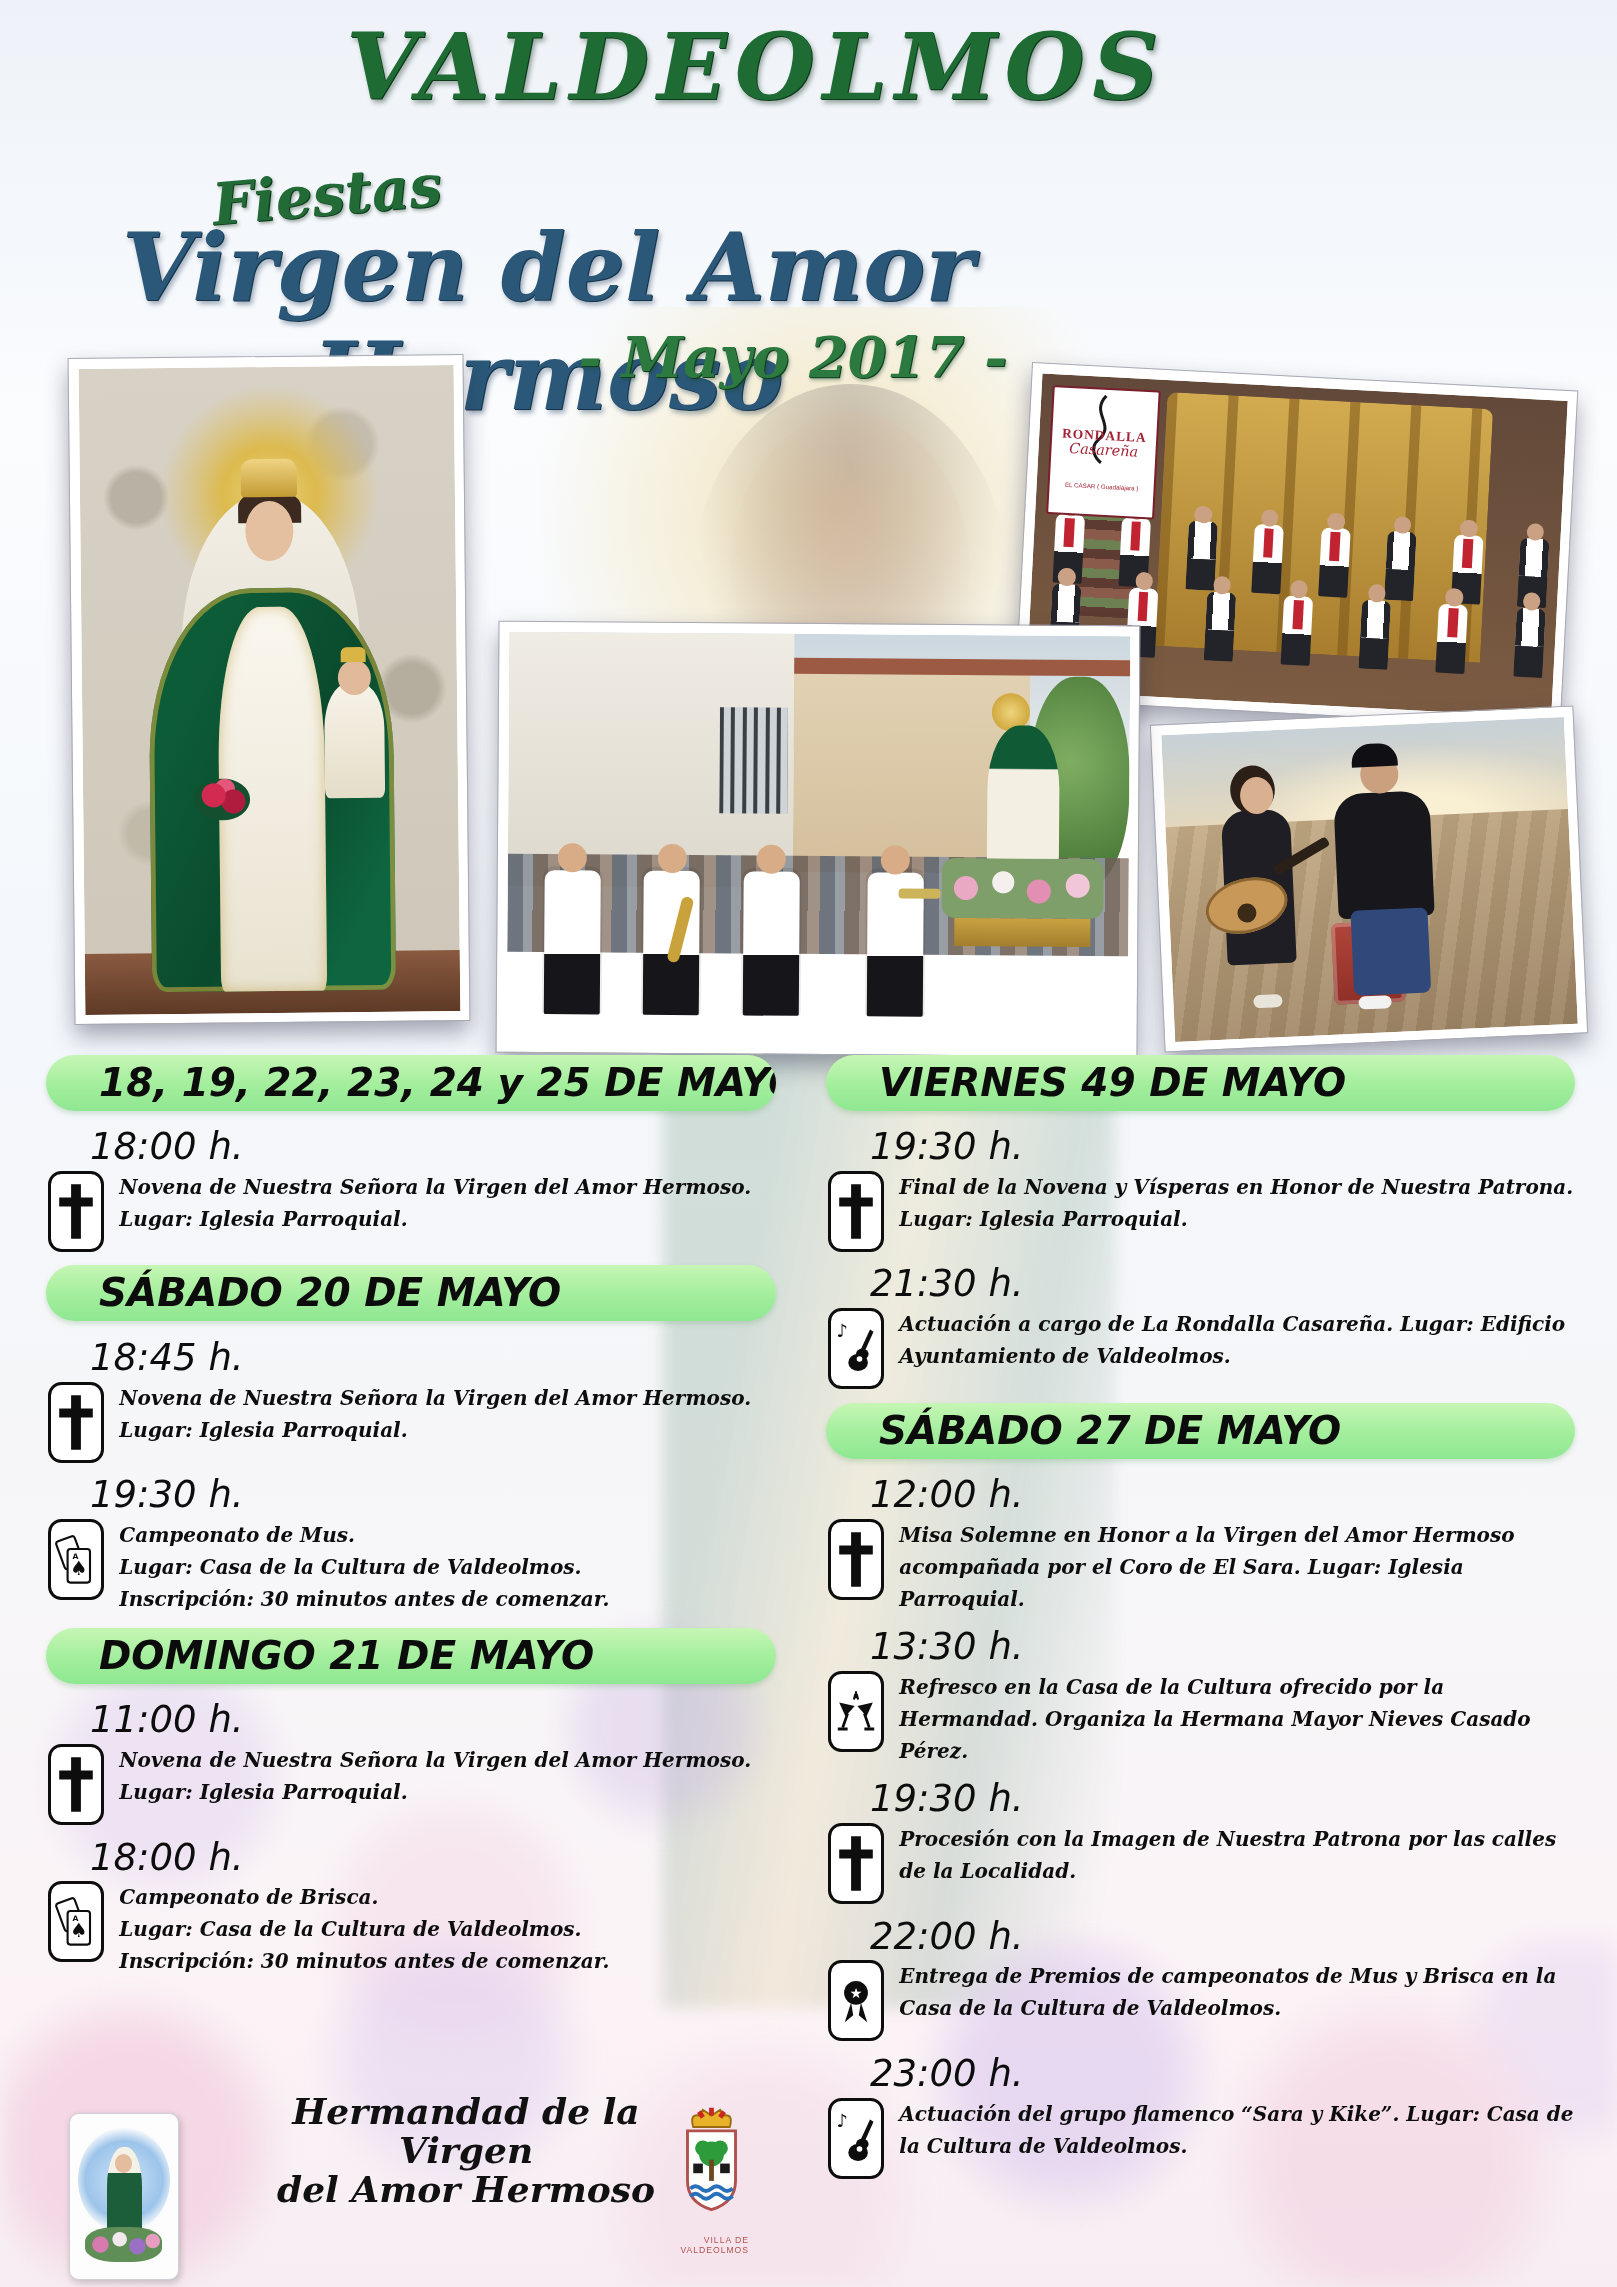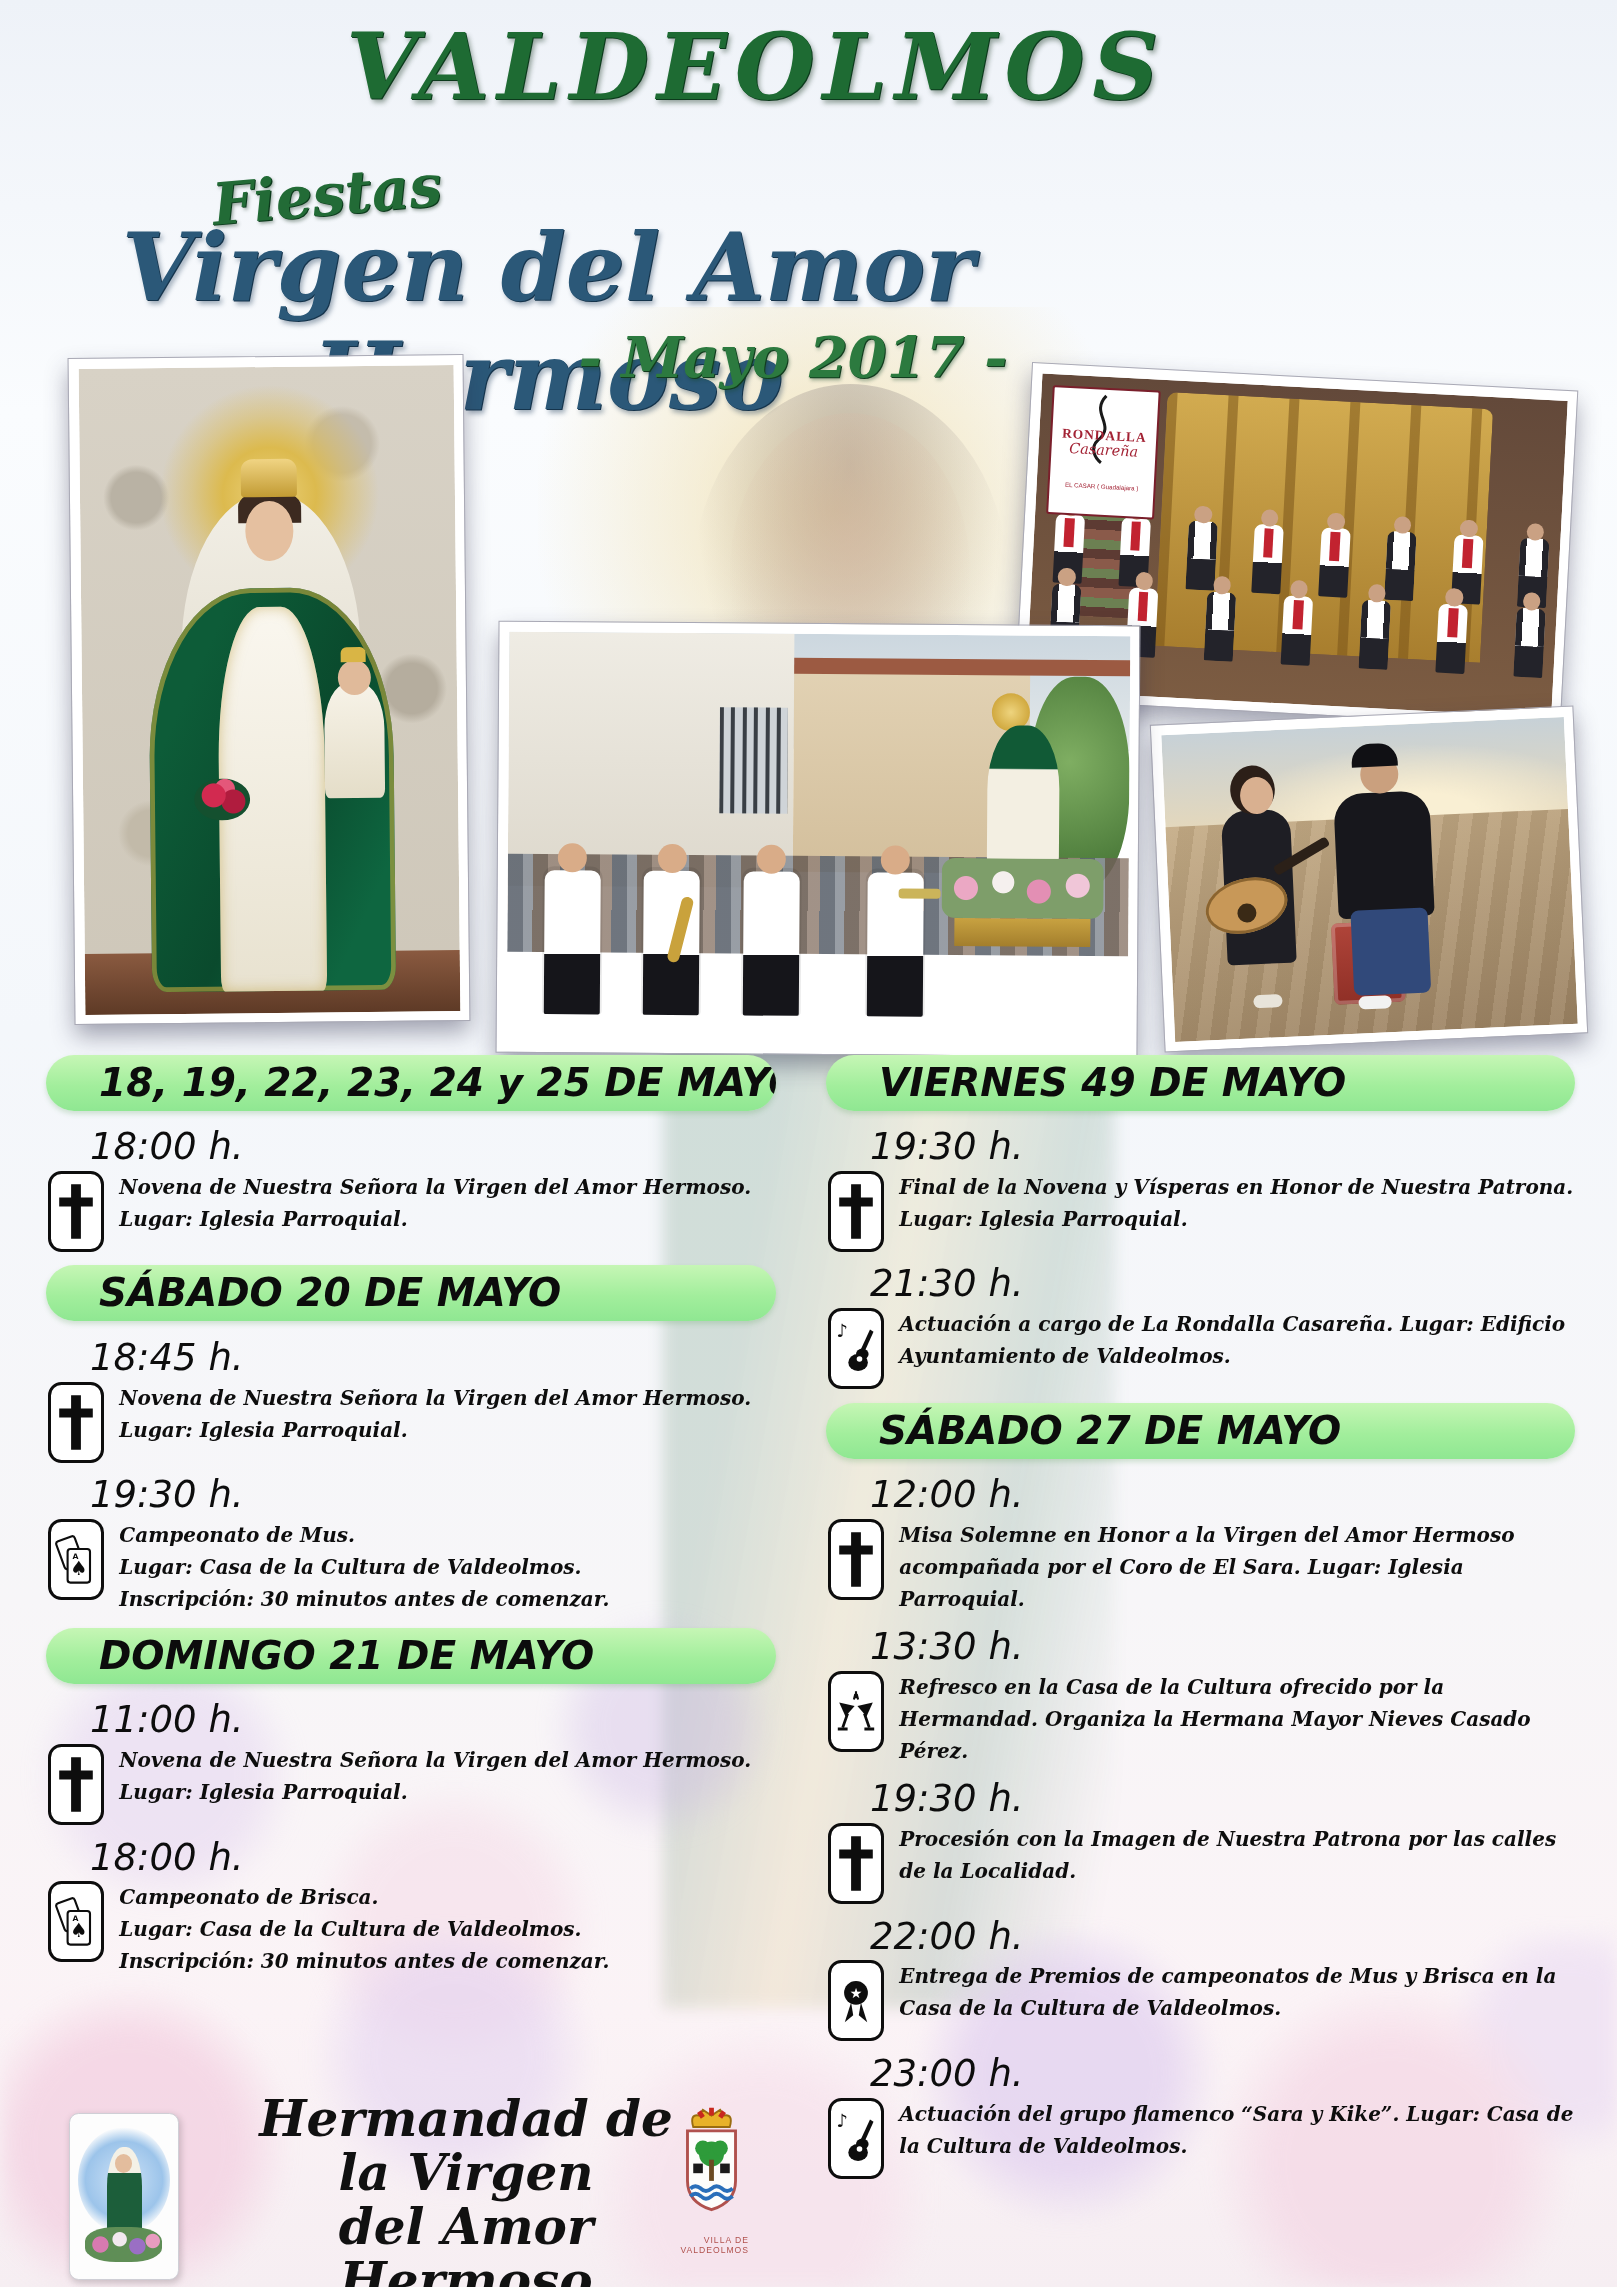--- a/index.html
+++ b/index.html
@@ -171,21 +171,21 @@
   .f-logo-virgin{position:absolute;left:37px;top:33px;width:35px;height:88px;border-radius:45% 45% 6% 6%;
     background:linear-gradient(#f4f1e6 0 30%,#1c5e3a 30%);}
   .f-logo-face{position:absolute;left:45px;top:40px;width:17.3px;height:19px;border-radius:50%;background:#e3bd9d;}
   .f-logo-flowers{position:absolute;left:15.4px;top:113px;width:77px;height:35px;border-radius:40%;background:
      radial-gradient(circle at 20% 50%,#d77ab0 0 7.7px,transparent 8.6px),
      radial-gradient(circle at 45% 35%,#f2e9ef 0 6.7px,transparent 7.7px),
      radial-gradient(circle at 68% 55%,#9a6fc4 0 7.7px,transparent 8.6px),
      radial-gradient(circle at 88% 40%,#e89cc0 0 6.7px,transparent 7.7px),#5f8e56;}
   .f-script{position:absolute;left:226px;top:17.3px;width:480px;text-align:center;
     font-family:"DejaVu Serif",serif;font-style:italic;color:#111;}
-  .f-line1,.f-line2{font-size:50px;font-weight:bold;line-height:1.08;}
+  .f-line1,.f-line2{font-size:36px;font-weight:bold;line-height:1.08;}
   .f-shield{position:absolute;left:674px;top:29px;width:75px;text-align:right;}
   .f-shield-caption{margin-top:3.8px;font-size:8.6px;letter-spacing:1px;color:#b0514d;font-family:"Liberation Sans",sans-serif;}
   .hidden-defs{position:absolute;width:0;height:0;overflow:hidden;}
 </style>
 </head>
 <body>
 
 <svg class="hidden-defs" xmlns="http://www.w3.org/2000/svg">
   <symbol id="i-cross" viewBox="0 0 60 90">
     <path fill="#0d0d0d" d="M23 6 h14 v19 h17 v13 h-17 v46 h-14 v-46 h-17 v-13 h17 z"></path>

